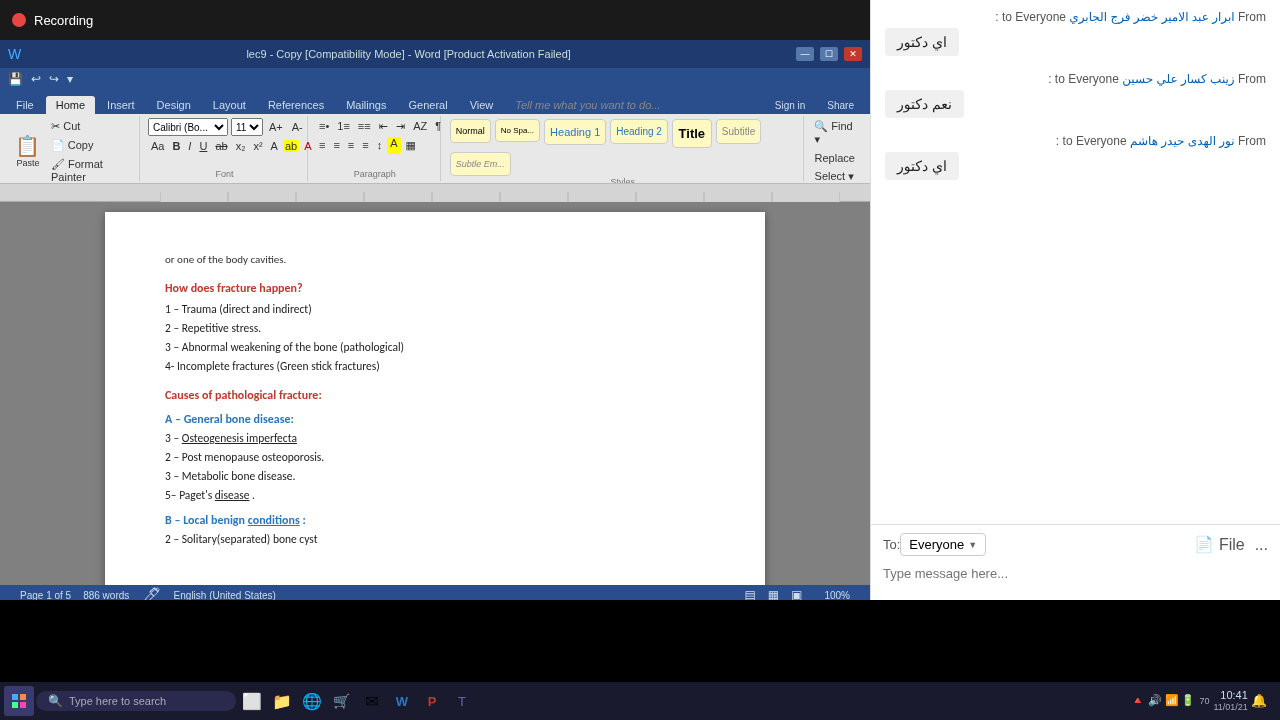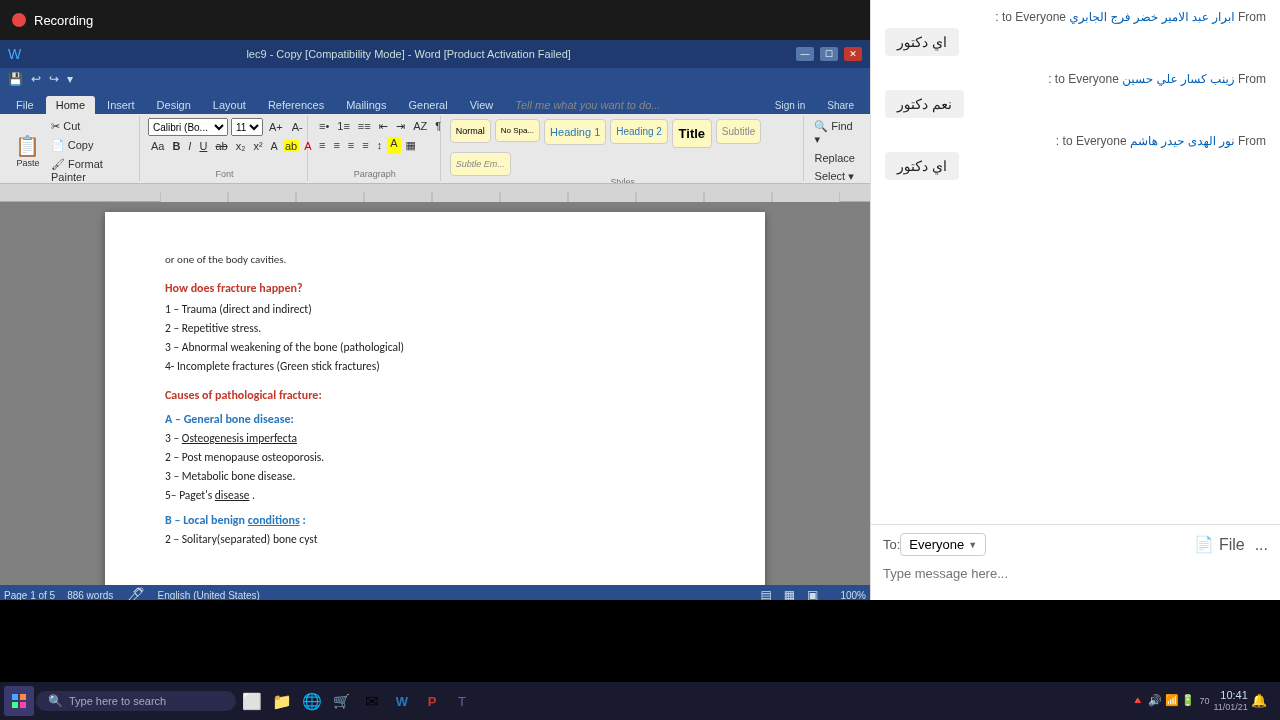--- a/index.html
+++ b/index.html
@@ -210,21 +210,21 @@
     .doc-subheading { color: #2878be; font-weight: bold; margin: 6px 0 2px; }
     .doc-line { margin: 2px 0; font-size: 11.5px; }
     .underlined { text-decoration: underline; }
 
     
     #status-bar {
       height: 20px;
       background: #2a4d8c;
       display: flex;
       align-items: center;
-      padding: 0 4px;
+      padding: 0 20px;
       color: #cde;
       font-size: 10px;
       gap: 12px;
     }
 
     
     #chat-panel {
       position: absolute;
       top: 0; right: 0;
       width: 410px;

